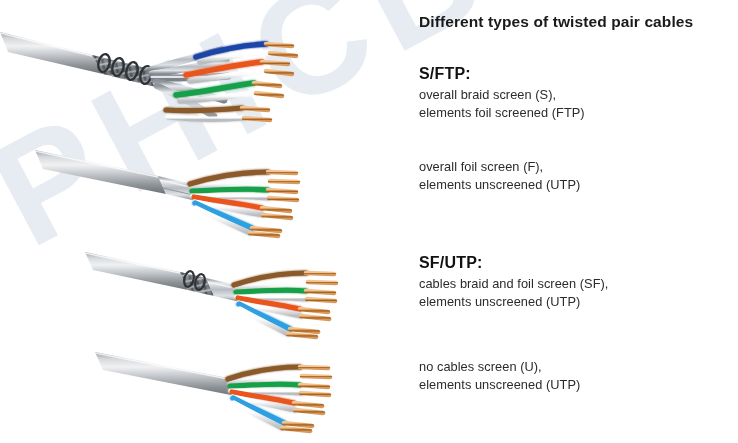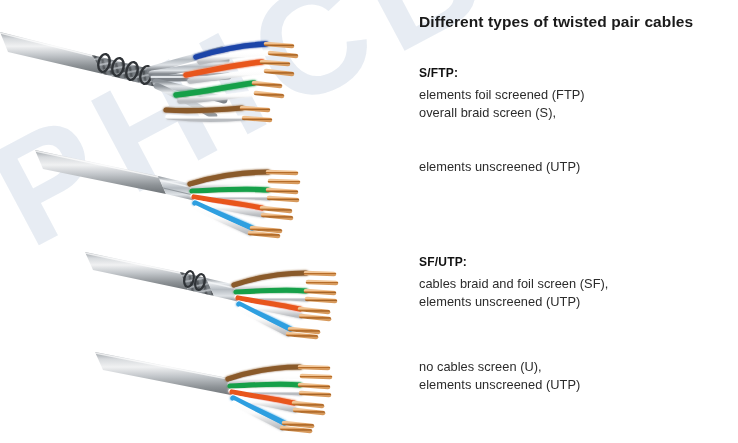--- a/index.html
+++ b/index.html
@@ -18,21 +18,21 @@
 
   
   #cables{position:absolute;left:0;top:0;width:738px;height:443px;z-index:2;}
 
   
   #text-col{position:absolute;left:419px;top:0;width:319px;height:443px;z-index:3;}
   .doc-title{position:absolute;left:0;top:12px;width:319px;
              font-size:15.5px;font-weight:700;color:#1a1a1a;
              letter-spacing:.1px;line-height:20px;}
   .block{position:absolute;left:0;width:319px;}
-  .block .head{font-size:12px;font-weight:700;color:#111111;
+  .block .head{font-size:16px;font-weight:700;color:#111111;
                line-height:21px;margin:0 0 2px 0;letter-spacing:.2px;}
   .block .line{font-size:12.8px;font-weight:400;color:#2b2b2b;
                line-height:17.5px;letter-spacing:.05px;}
   #blk0{top:63px;}
   #blk1{top:158px;}
   #blk2{top:252px;}
   #blk3{top:358px;}
 </style>
 </head>
 <body>
@@ -251,25 +251,26 @@
       </g>
     </g>
   </svg>
 
   <div id="text-col">
 
     <div class="doc-title">Different types of twisted pair cables</div>
 
     <div class="block" id="blk0">
       <div class="head">S/FTP:</div>
+      <div class="line">overall braid screen (S),</div>
       <div class="line">elements foil screened (FTP)</div>
-      <div class="line">overall braid screen (S),</div>
     </div>
 
     <div class="block" id="blk1">
+      <div class="line">overall foil screen (F),</div>
       <div class="line">elements unscreened (UTP)</div>
     </div>
 
     <div class="block" id="blk2">
       <div class="head">SF/UTP:</div>
       <div class="line">cables braid and foil screen (SF),</div>
       <div class="line">elements unscreened (UTP)</div>
     </div>
 
     <div class="block" id="blk3">

